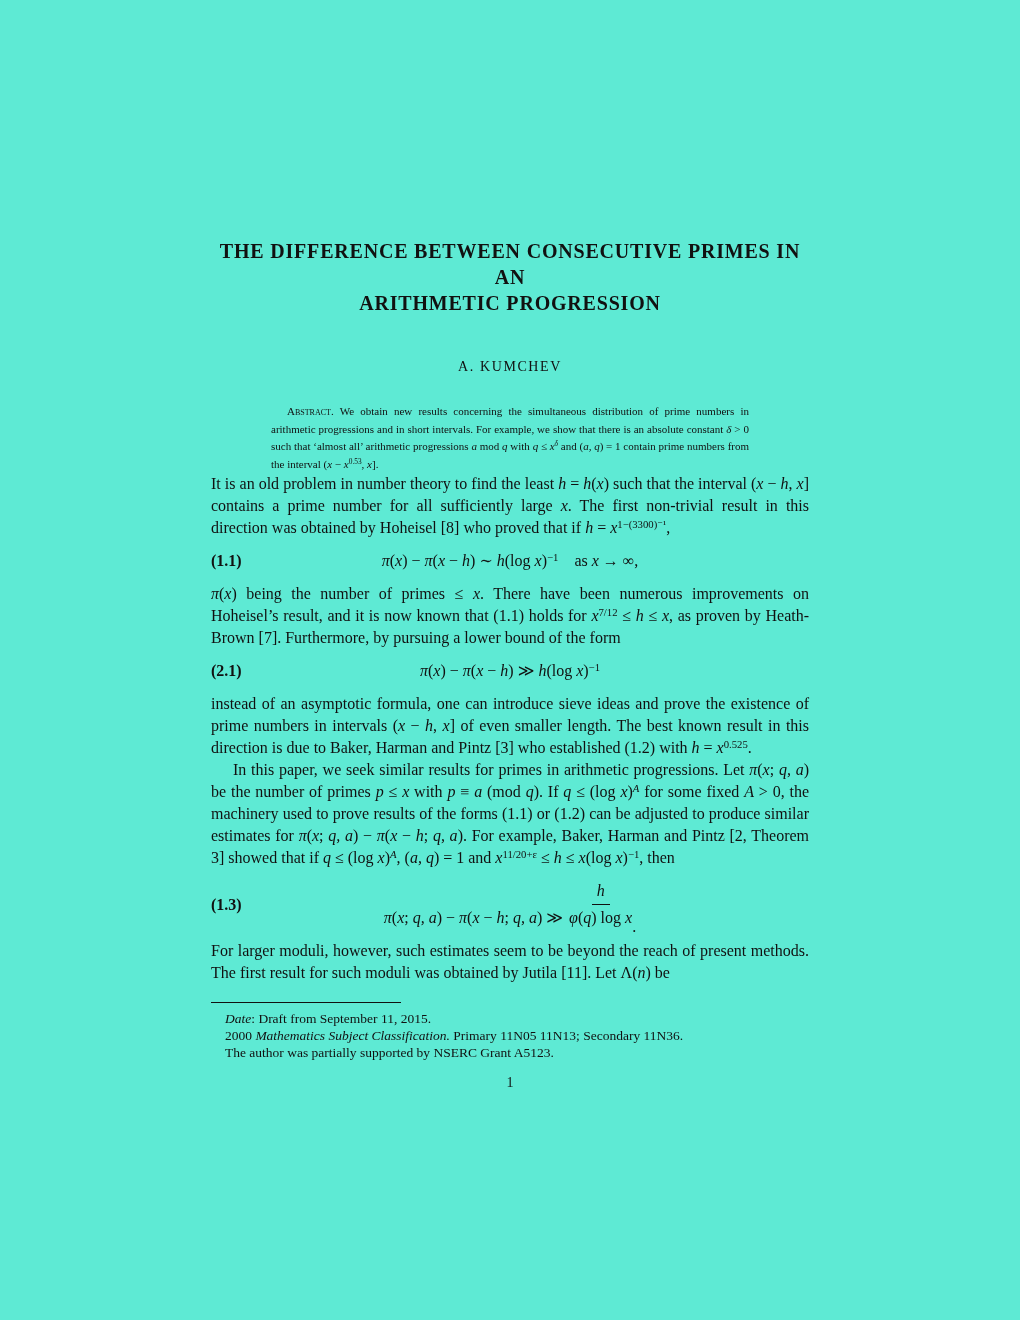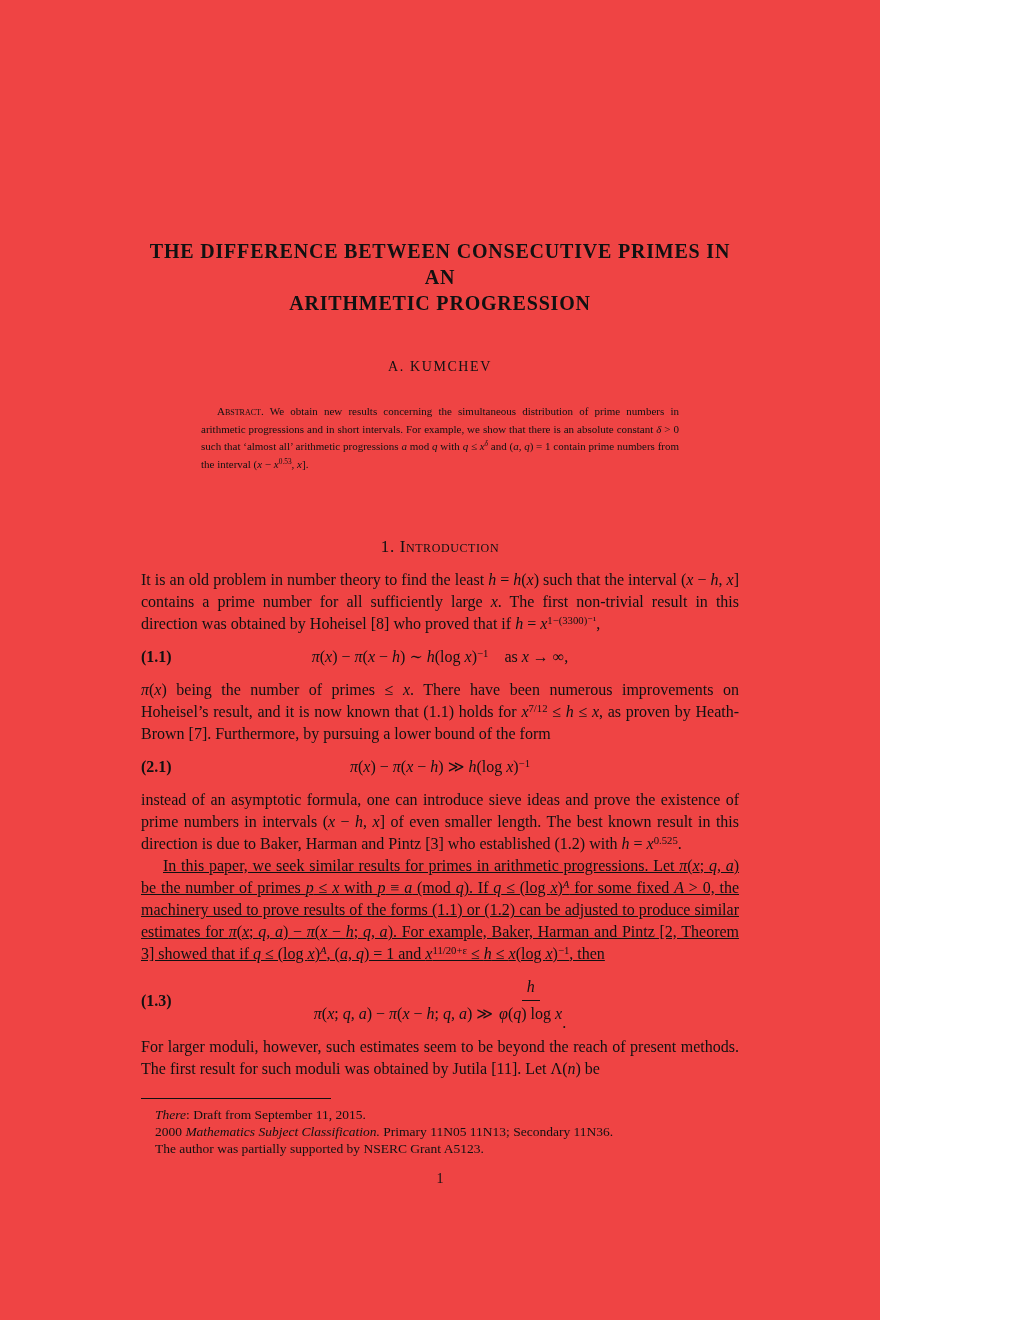--- a/index.html
+++ b/index.html
@@ -1,22 +1,22 @@
 <!DOCTYPE html>
 <html><head>
 <meta charset="utf-8">
 <style>
   html, body { margin: 0; padding: 0; background: #ffffff; }
   body { width: 1020px; height: 1320px; }
   .page {
     position: relative;
-    width: 880px; height: 1320px;
+    width: 1020px; height: 1320px;
     box-sizing: border-box;
     padding-top: 238px;
-    background: #ef4444;
+    background: #5eead4;
     color: #111111;
     font-family: "Liberation Serif", "DejaVu Serif", serif;
     overflow: hidden;
   }
   .content { width: 598px; margin: 0 auto; }
 
   .title {
     margin: 0; text-align: center;
     font-size: 20px; font-weight: bold;
     line-height: 26px; letter-spacing: 0.8px;
@@ -37,21 +37,21 @@
   .section-heading {
     margin: 64px 0 12px; text-align: center;
     font-size: 17px; font-weight: normal;
     font-variant: small-caps; letter-spacing: 0.6px;
   }
 
   .para {
     margin: 0; font-size: 16px; line-height: 22px;
     text-align: justify;
   }
-  .para.indent { text-indent: 22px; text-decoration: underline; }
+  .para.indent { text-indent: 22px; }
 
   .equation {
     position: relative; margin: 11px 0;
     font-size: 16px; line-height: 22px;
     text-align: center;
   }
   .eq-num { position: absolute; left: 0; top: 50%; transform: translateY(-50%); font-weight: bold; }
   .eq-body { display: inline-block; }
   .eq-flex { display: inline-flex; align-items: flex-end; }
   .frac { display: inline-flex; flex-direction: column; align-items: center; margin-left: 6px; }
@@ -78,21 +78,20 @@
 
     <h1 class="title">
       <span class="title-line">THE DIFFERENCE BETWEEN CONSECUTIVE PRIMES IN AN</span>
       <span class="title-line">ARITHMETIC PROGRESSION</span>
     </h1>
 
     <div class="author">A. KUMCHEV</div>
 
     <div class="abstract"><span class="r-sc">Abstract.</span><span>  We obtain new results concerning the simultaneous distribution of prime numbers in arithmetic progressions and in short intervals. For example, we show that there is an absolute constant </span><span class="r-i">δ</span><span> &gt; 0 such that ‘almost all’ arithmetic progressions </span><span class="r-i">a</span><span> mod </span><span class="r-i">q</span><span> with </span><span class="r-i">q</span><span> ≤ </span><span class="r-i">x</span><span class="r-isup">δ</span><span> and (</span><span class="r-i">a, q</span><span>) = 1 contain prime numbers from the interval (</span><span class="r-i">x</span><span> − </span><span class="r-i">x</span><span class="r-sup">0.53</span><span>, </span><span class="r-i">x</span><span>].</span></div>
 
-    <h2 class="section-heading">1. Introduction</h2>
 
     <p class="para"><span>It is an old problem in number theory to find the least </span><span class="r-i">h</span><span> = </span><span class="r-i">h</span><span>(</span><span class="r-i">x</span><span>) such that the interval (</span><span class="r-i">x</span><span> − </span><span class="r-i">h</span><span>, </span><span class="r-i">x</span><span>] contains a prime number for all sufficiently large </span><span class="r-i">x</span><span>. The first non-trivial result in this direction was obtained by Hoheisel [8] who proved that if </span><span class="r-i">h</span><span> = </span><span class="r-i">x</span><span class="r-sup">1−(3300)⁻¹</span><span>,</span></p>
 
     <div class="equation">
       <span class="eq-num">(1.1)</span>
       <span class="eq-body"><span class="r-i">π</span><span>(</span><span class="r-i">x</span><span>) − </span><span class="r-i">π</span><span>(</span><span class="r-i">x</span><span> − </span><span class="r-i">h</span><span>) ∼ </span><span class="r-i">h</span><span>(log </span><span class="r-i">x</span><span>)</span><span class="r-sup">−1</span><span> as </span><span class="r-i">x</span><span> → ∞,</span></span>
     </div>
 
     <p class="para"><span class="r-i">π</span><span>(</span><span class="r-i">x</span><span>) being the number of primes ≤ </span><span class="r-i">x</span><span>. There have been numerous improvements on Hoheisel’s result, and it is now known that (1.1) holds for </span><span class="r-i">x</span><span class="r-sup">7/12</span><span> ≤ </span><span class="r-i">h</span><span> ≤ </span><span class="r-i">x</span><span>, as proven by Heath-Brown [7]. Furthermore, by pursuing a lower bound of the form</span></p>
 
@@ -115,21 +114,21 @@
         </span>
         <span class="eq-tail">.</span>
       </span>
     </div>
 
     <p class="para"><span>For larger moduli, however, such estimates seem to be beyond the reach of present methods. The first result for such moduli was obtained by Jutila [11]. Let Λ(</span><span class="r-i">n</span><span>) be</span></p>
 
     <div class="footnote-rule"></div>
 
     <div class="footnotes">
-      <p class="footnote"><span class="r-i">There</span><span>: Draft from September 11, 2015.</span></p>
+      <p class="footnote"><span class="r-i">Date</span><span>: Draft from September 11, 2015.</span></p>
       <p class="footnote"><span>2000 </span><span class="r-i">Mathematics Subject Classification.</span><span> Primary 11N05 11N13; Secondary 11N36.</span></p>
       <p class="footnote"><span>The author was partially supported by NSERC Grant A5123.</span></p>
     </div>
 
     <div class="page-number">1</div>
 
   </main>
 </div>
 
 </body></html>

